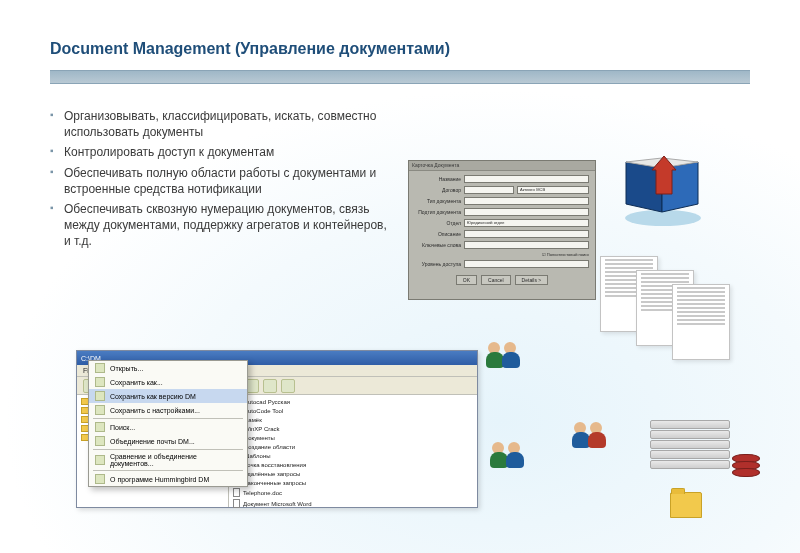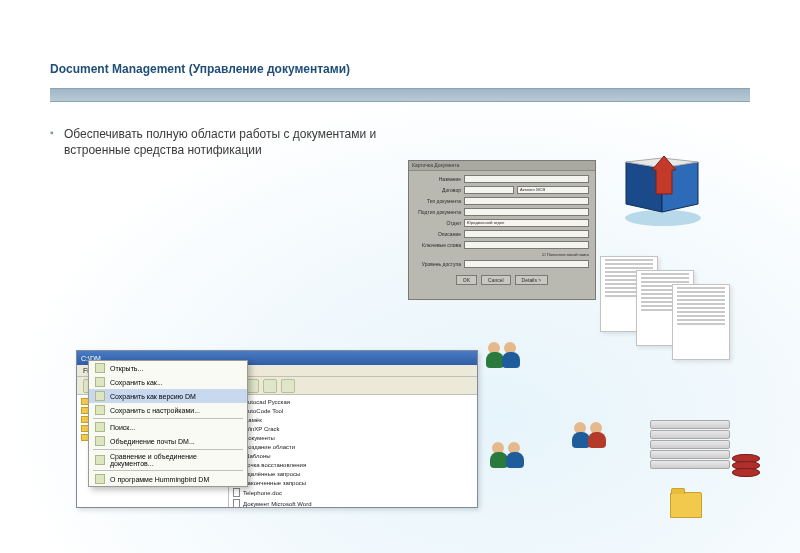--- a/index.html
+++ b/index.html
@@ -10,25 +10,24 @@
     position: relative;
     overflow: hidden;
   }
   .slide {
     padding: 40px 50px 30px 50px;
     width: 100%; height: 100%;
     position: relative;
     background: radial-gradient(ellipse 900px 600px at 500px 420px, #e6f4fb 0%, #f4fafd 35%, #ffffff 55%);
   }
   .title {
-    font-size: 12px;
+    font-size: 16px;
     font-weight: bold;
     color: #1f4e79;
     margin-bottom: 12px;
-    margin-top: 22px;
   }
   .divider {
     height: 14px;
     background: linear-gradient(to bottom, #9fb7c7 0%, #b9c9d4 100%);
     border-top: 1px solid #8aa4b6;
     border-bottom: 1px solid #8aa4b6;
     margin-bottom: 24px;
   }
   .bullets {
     width: 340px;
@@ -290,21 +289,24 @@
 </style>
 </head>
 <body>
 
 <div class="slide">
 
   <div class="title">Document Management  (Управление документами)</div>
   <div class="divider"></div>
 
   <ul class="bullets">
+    <li>Организовывать, классифицировать, искать, совместно использовать документы</li>
+    <li>Контролировать доступ к документам</li>
     <li>Обеспечивать полную области работы с документами и встроенные средства нотификации</li>
+    <li>Обеспечивать сквозную нумерацию документов, связь между документами, поддержку агрегатов и контейнеров, и т.д.</li>
   </ul>
 
   <div class="form-window">
     <div class="titlebar">Карточка Документа</div>
     <div class="body">
       <div class="form-row">
           <span class="form-label">Название</span>
           <div class="form-input"></div>
         </div>
       <div class="form-row">

